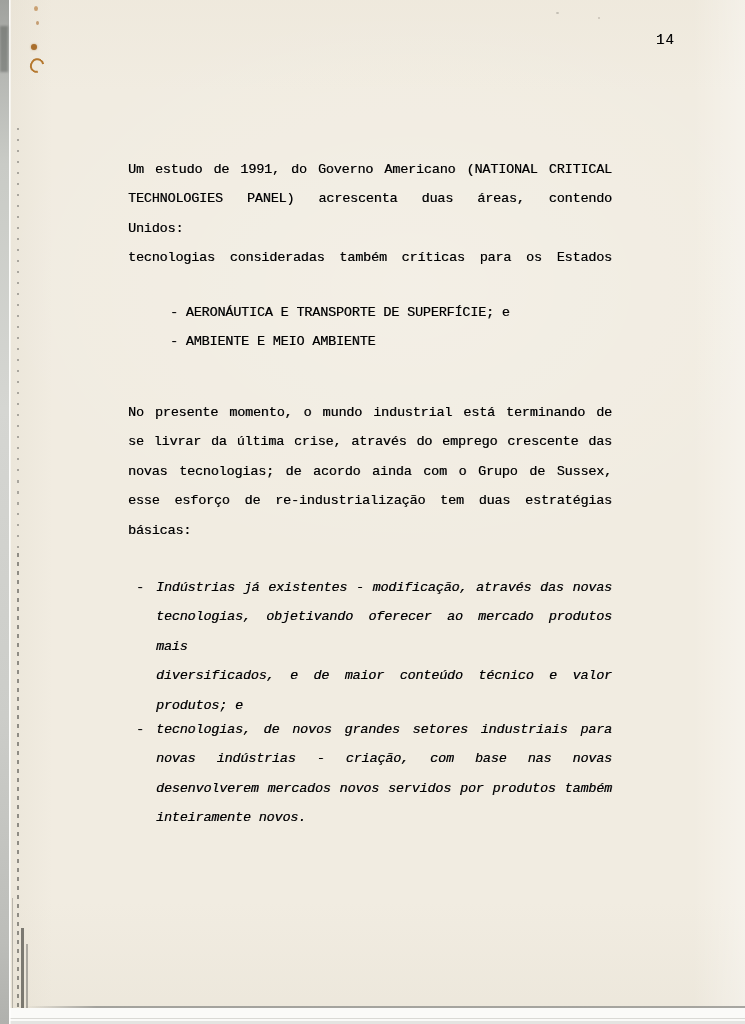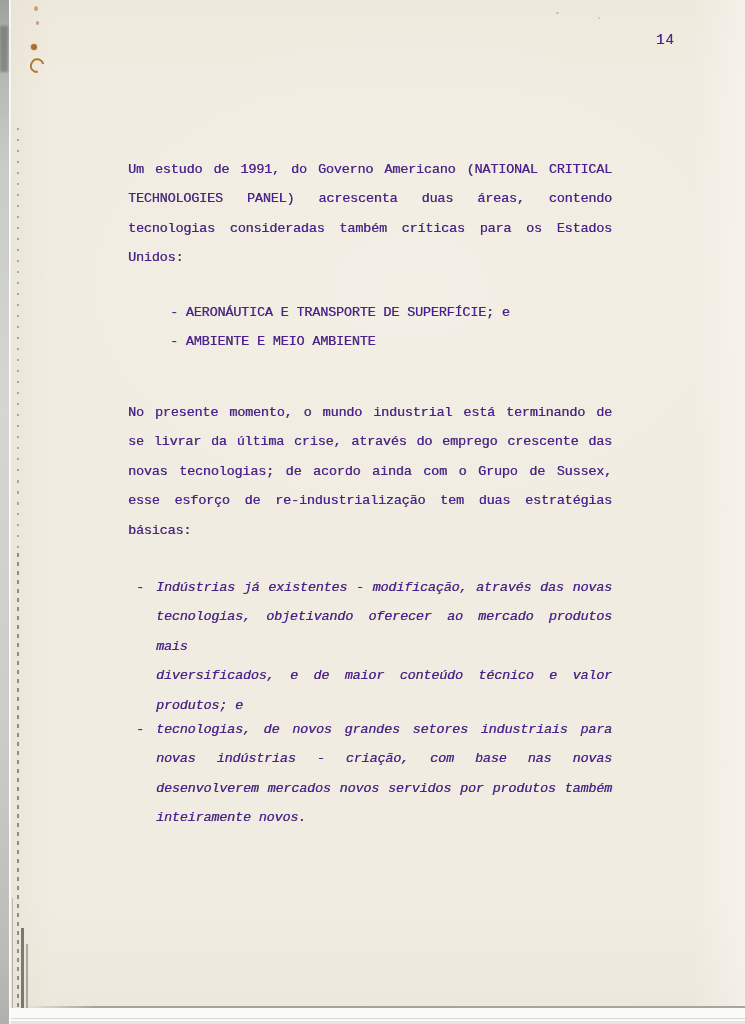--- a/index.html
+++ b/index.html
@@ -1,20 +1,20 @@
 <!DOCTYPE html>
 <html><head>
 <meta charset="utf-8">
 <style>
   html,body { margin:0; padding:0; background:#e9e9e7; }
   .scan {
     position:relative; width:745px; height:1024px; overflow:hidden;
     background:#f1ece1;
     font-family:"Liberation Mono","DejaVu Sans Mono",monospace;
-    color:#4c1d95;
+    color:#000000;
   }
   .paper-tone {
     position:absolute; inset:0; pointer-events:none;
     background:
       radial-gradient(ellipse 620px 420px at 55% 28%, rgba(255,255,255,0.16), transparent 70%),
       linear-gradient(90deg, rgba(205,196,176,0.18), transparent 7%, transparent 93%, rgba(255,255,255,0.35)),
       linear-gradient(180deg, rgba(222,212,192,0.12), transparent 9%, transparent 88%, rgba(214,208,192,0.18));
   }
   
   .tl {
@@ -95,22 +95,22 @@
 <body>
 
 <div class="scan">
   <div class="paper-tone"></div>
 
   <div class="page-number">14</div>
 
   <div class="block p-main" style="top:155px">
     <div class="tl j">Um estudo de 1991, do Governo Americano (NATIONAL CRITICAL</div>
     <div class="tl j">TECHNOLOGIES PANEL) acrescenta duas áreas, contendo</div>
+    <div class="tl l">Unidos:</div>
     <div class="tl j">tecnologias consideradas também críticas para os Estados</div>
-    <div class="tl l">Unidos:</div>
   </div>
 
   <div class="block bullets" style="top:298px">
     <div class="tl l">- AERONÁUTICA E TRANSPORTE DE SUPERFÍCIE; e</div>
     <div class="tl l">- AMBIENTE E MEIO AMBIENTE</div>
   </div>
 
   <div class="block p-main" style="top:398px">
     <div class="tl j">No presente momento, o mundo industrial está terminando de</div>
     <div class="tl j">se livrar da última crise, através do emprego crescente das</div>

